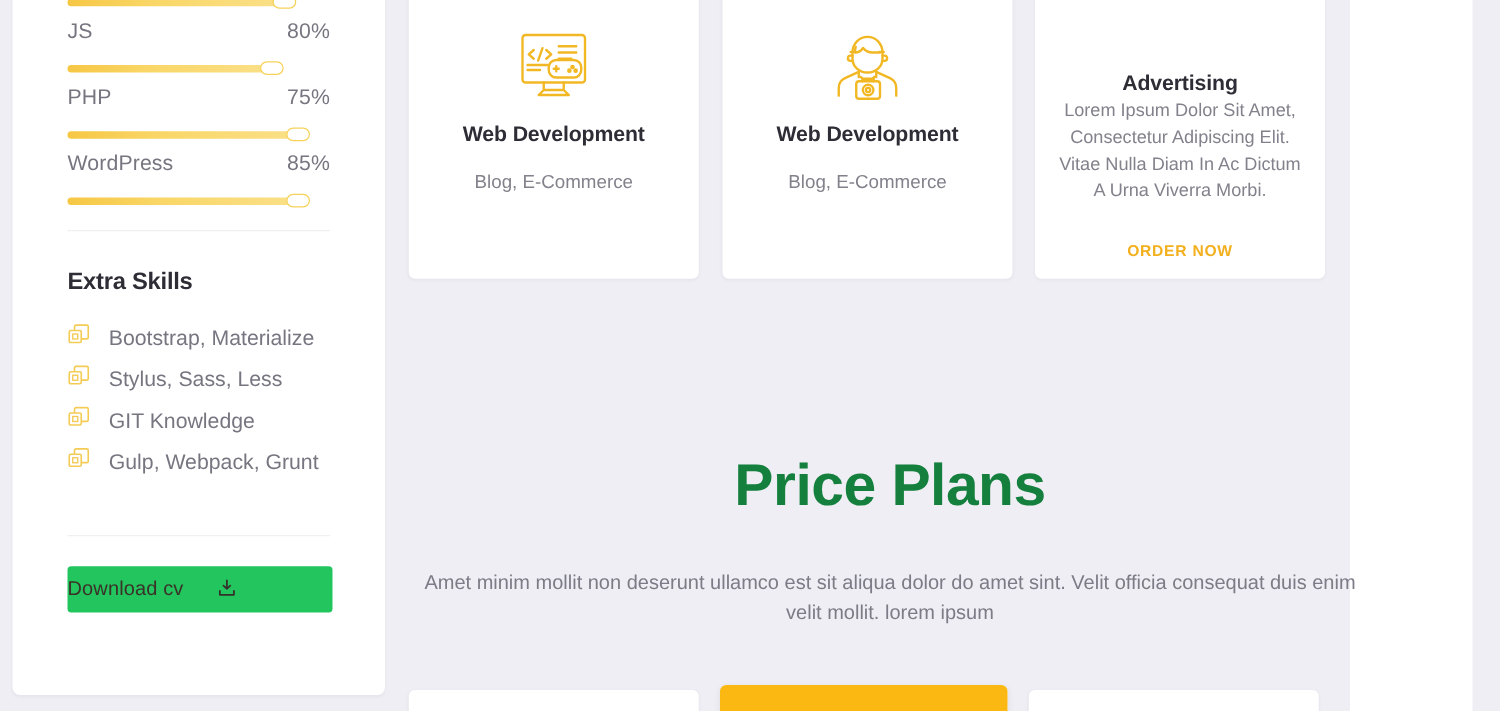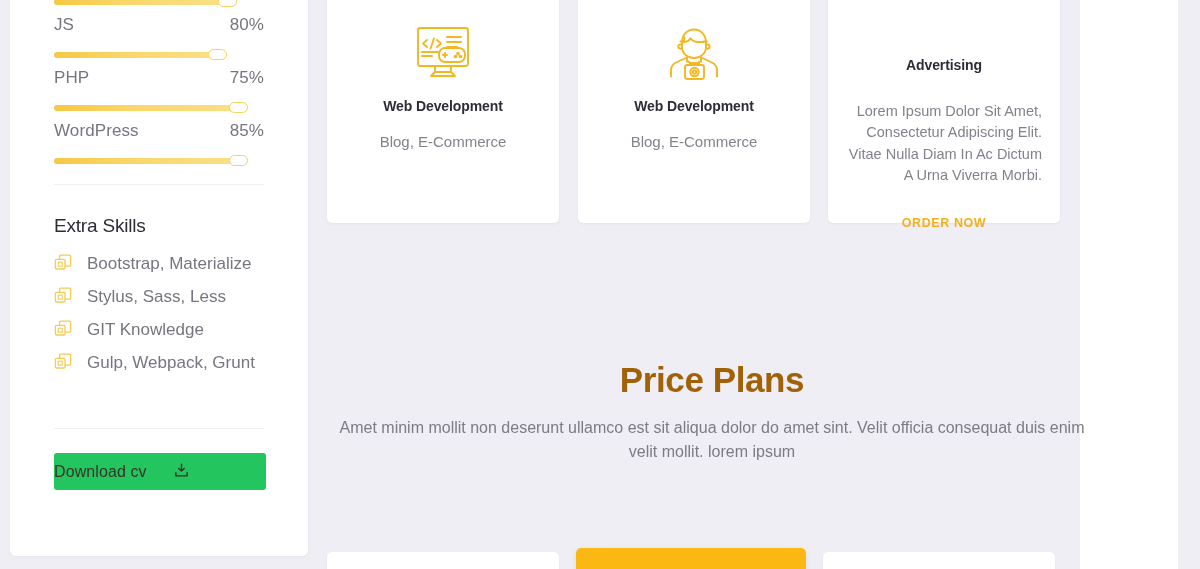--- a/index.html
+++ b/index.html
@@ -72,29 +72,29 @@
     letter-spacing: .1px;
   }
   .divider {
     height: 1px;
     background: #f0f0f3;
     margin: 0;
   }
   .divider.d1 { margin-top: 15px; }
   .section-title {
     font-size: 19px;
-    font-weight: normal;
+    font-weight: bold;
     color: #2e2d36;
     margin-top: 30px;
     letter-spacing: -.2px;
   }
   .extra-list { margin-top: 17px; }
   .extra-item {
     display: flex;
-    align-items: flex-start;
+    align-items: center;
     height: 33px;
   }
   .clone-icon { width: 22px; flex: 0 0 22px; }
   .extra-label {
     font-size: 17px;
     color: #777680;
     margin-left: 11px;
   }
   .divider.d2 { margin-top: 42px; }
   .dl-btn {
@@ -123,62 +123,61 @@
     box-shadow: 0 1px 3px rgba(0,0,0,0.05);
     text-align: center;
     padding: 0 18px;
   }
   .svc-1 { left: 327px; }
   .svc-2 { left: 578px; }
   .svc-3 { left: 828px; }
   .svc-icon { margin-top: 78px; height: 62px; }
   .svc-title {
     margin-top: 13px;
-    font-size: 14px;
+    font-size: 17px;
     font-weight: bold;
     color: #2e2d36;
     letter-spacing: -.1px;
   }
   .svc-sub {
     margin-top: 19px;
     font-size: 15px;
     color: #83828c;
   }
   .svc-body {
-    margin-top: 28px;
+    margin-top: 2px;
     font-size: 14.5px;
     line-height: 1.47;
     color: #83828c;
-    text-align: right;
   }
   .svc-order {
     display: inline-block;
     margin-top: 30px;
     font-size: 12.5px;
     font-weight: bold;
     letter-spacing: .6px;
     color: #f2b01e;
     text-decoration: none;
     cursor: pointer;
   }
   .svc-3 .svc-title { margin-top: 112px; }
   
   .price-head {
     position: absolute;
     left: 327px; top: 360px; width: 770px;
     text-align: center;
   }
   .price-title {
-    font-size: 35px;
+    font-size: 47px;
     font-weight: bold;
-    color: #a16207;
+    color: #15803d;
     letter-spacing: -.4px;
   }
   .price-sub {
-    margin-top: 16px;
+    margin-top: 40px;
     font-size: 16px;
     line-height: 1.53;
     color: #7c7b86;
   }
   .plan-card {
     position: absolute;
     top: 552px;
     width: 232px; height: 300px;
     background: #ffffff;
     border-radius: 5px;

